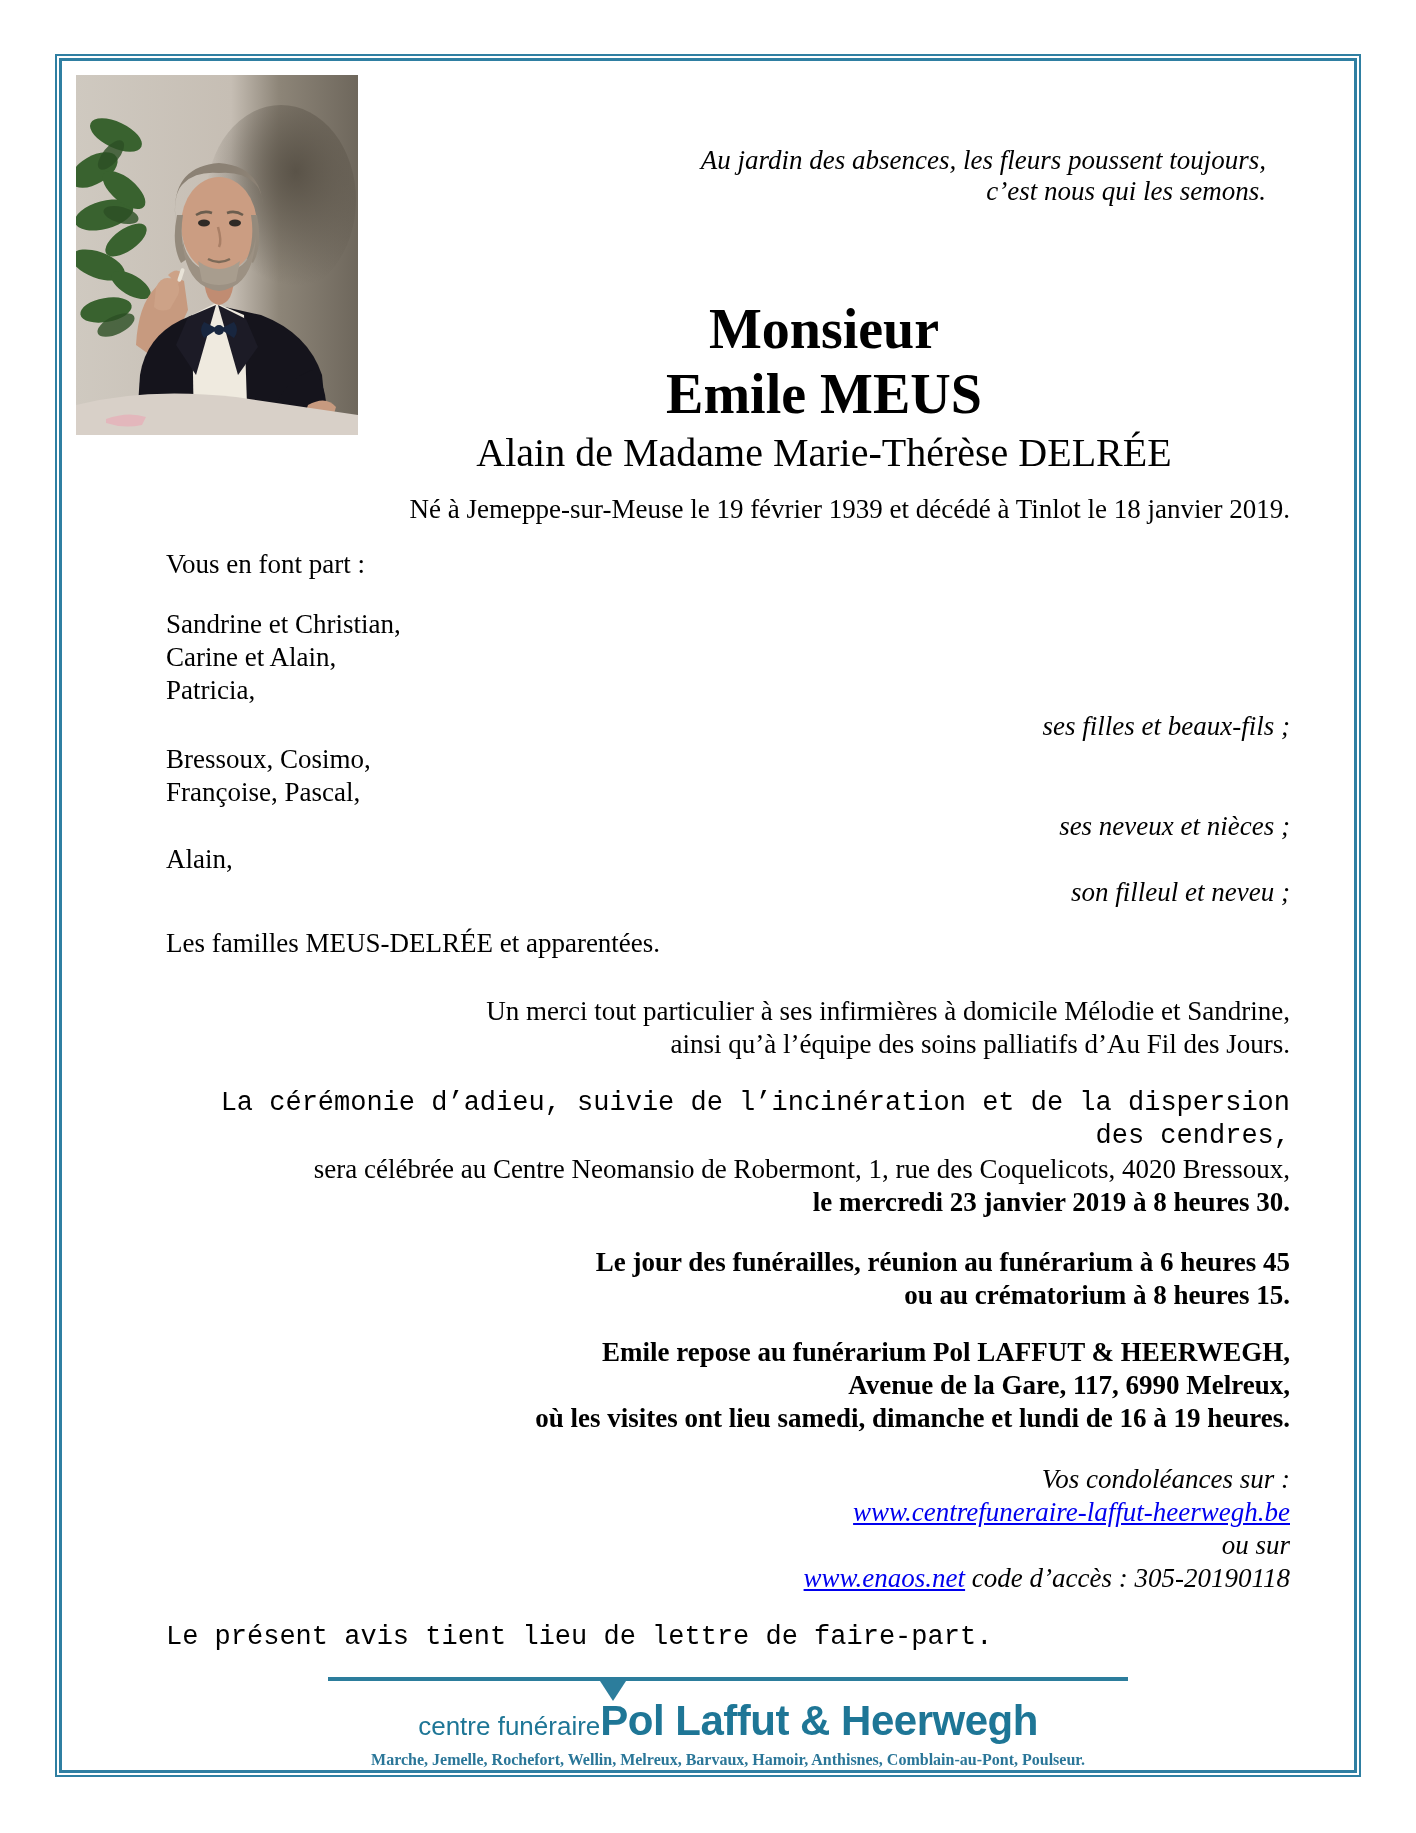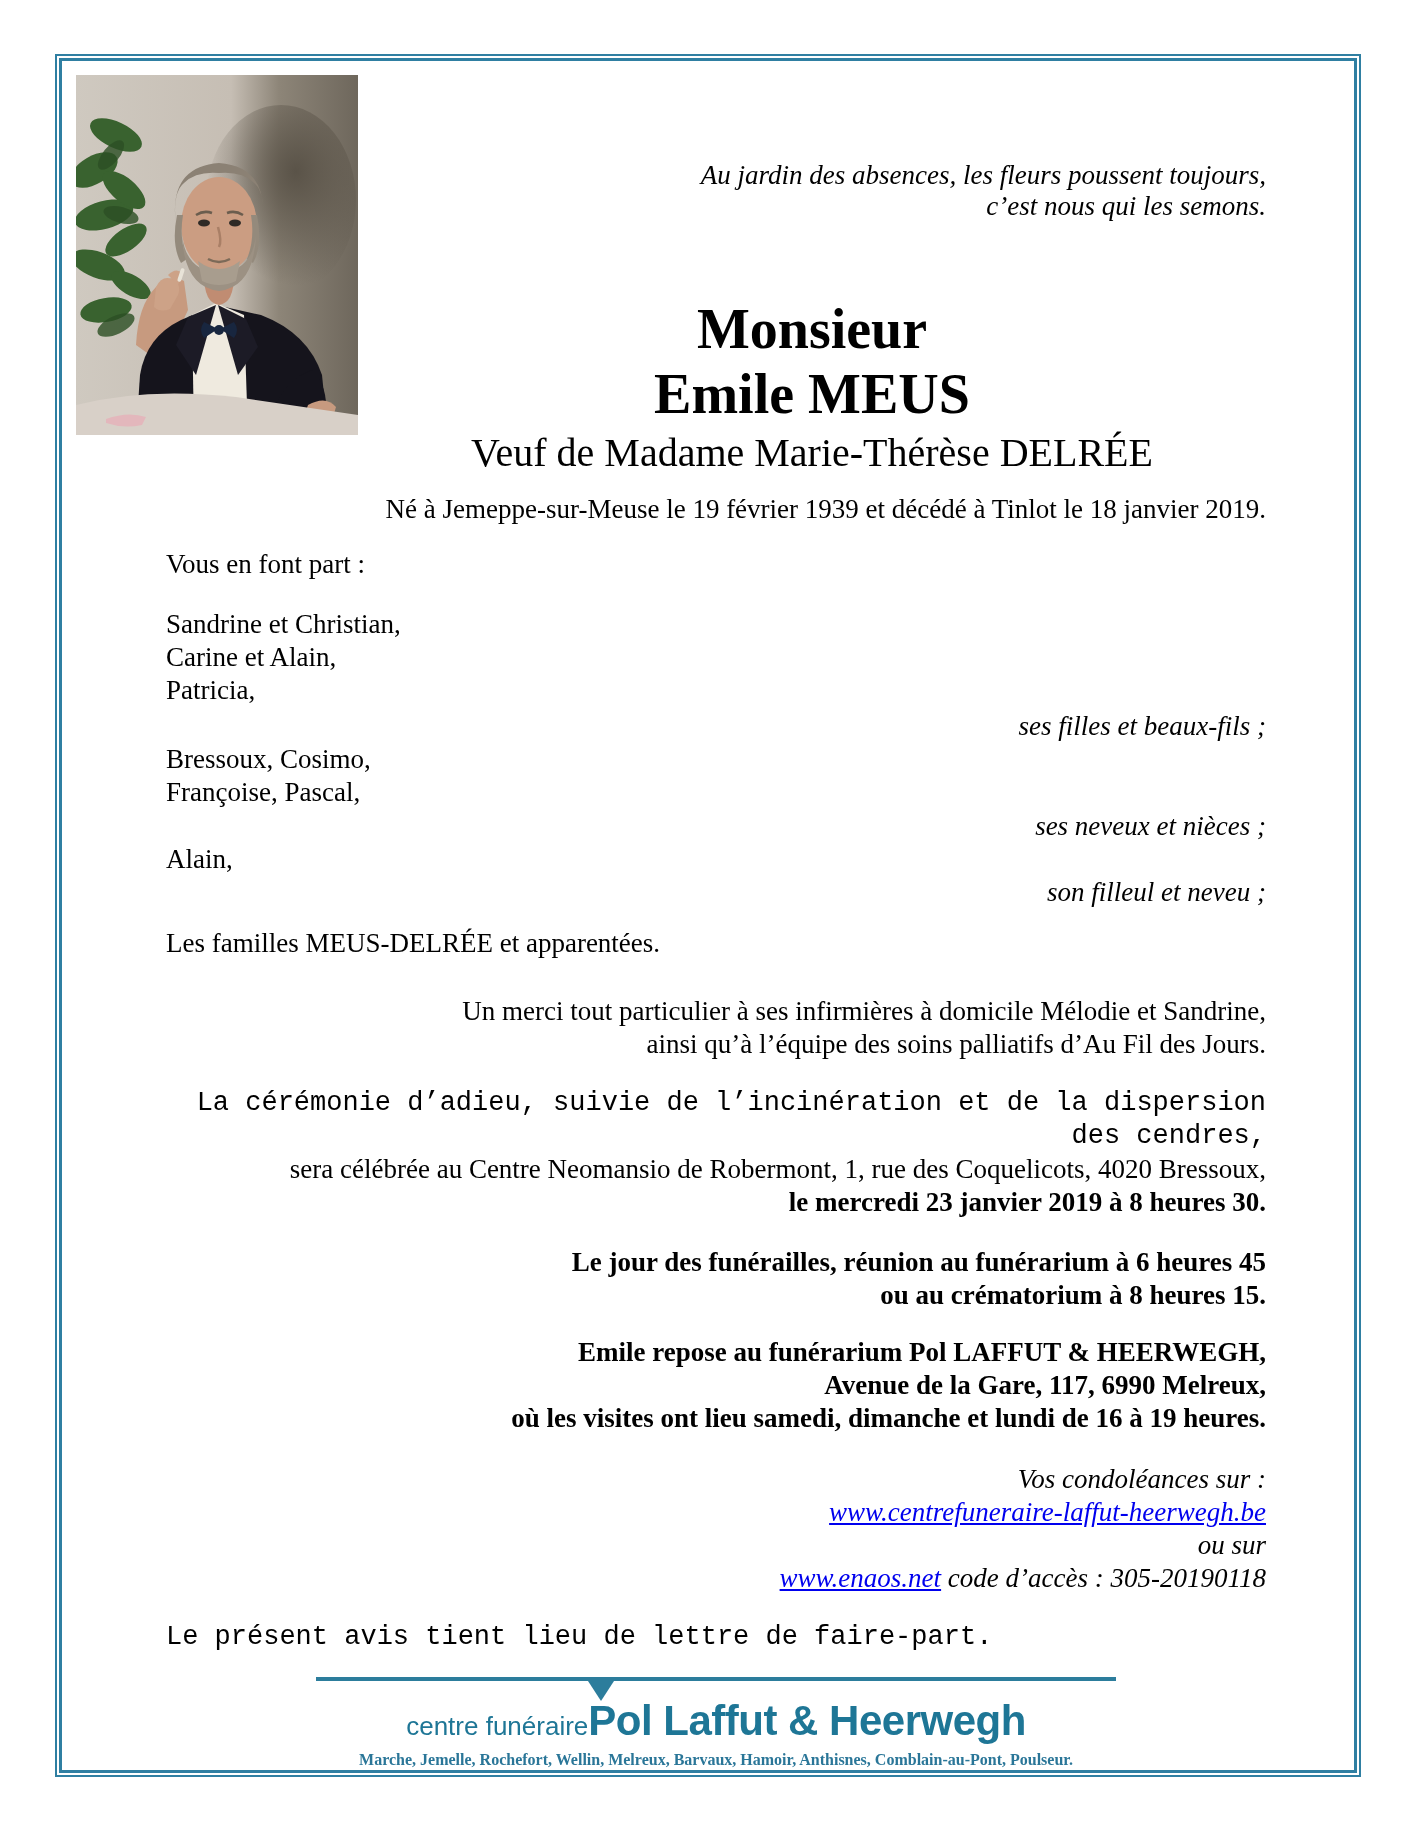--- a/index.html
+++ b/index.html
@@ -28,31 +28,31 @@
   }
   .photo {
     position: absolute;
     left: 14px; top: 14px;
     width: 282px; height: 360px;
     overflow: hidden;
   }
   .photo svg { display: block; width: 282px; height: 360px; }
   .quote {
     position: absolute;
-    top: 99px; right: 88px;
+    top: 84px; right: 88px;
     text-align: right;
     font-style: italic;
     font-size: 27px;
     line-height: 31px;
     white-space: nowrap;
   }
   .content {
     position: absolute;
     left: 0; top: 0; width: 100%;
-    padding: 0 88px 0 104px;
+    padding: 0 64px 0 104px;
   }
   .title-block {
     margin-top: 236px;
     margin-left: 192px;
     text-align: center;
   }
   .title-line { font-size: 56px; font-weight: bold; line-height: 65px; }
   .subtitle-line { font-size: 40px; font-weight: normal; line-height: 52px; }
   .line { font-size: 27px; line-height: 33px; margin: 0; }
   .c { text-align: right; }
@@ -193,21 +193,21 @@
     <div class="quote">
       <div>Au jardin des absences, les fleurs poussent toujours,</div>
       <div>c’est nous qui les semons.</div>
     </div>
 
     <div class="content">
 
       <div class="title-block">
         <div class="title-line">Monsieur</div>
         <div class="title-line">Emile MEUS</div>
-        <div class="subtitle-line">Veuf de Madame Marie-Thérèse DELRÉE</div>
+        <div class="subtitle-line">Alain de Madame Marie-Thérèse DELRÉE</div>
       </div>
 
       <p class="line c mt14">Né à Jemeppe-sur-Meuse le 19 février 1939 et décédé à Tinlot le 18 janvier 2019.</p>
 
       <p class="line l mt22">Vous en font part :</p>
 
       <p class="line l mt27">Sandrine et Christian,</p>
       <p class="line l">Carine et Alain,</p>
       <p class="line l">Patricia,</p>
       <p class="line r mt3">ses filles et beaux-fils ;</p>

